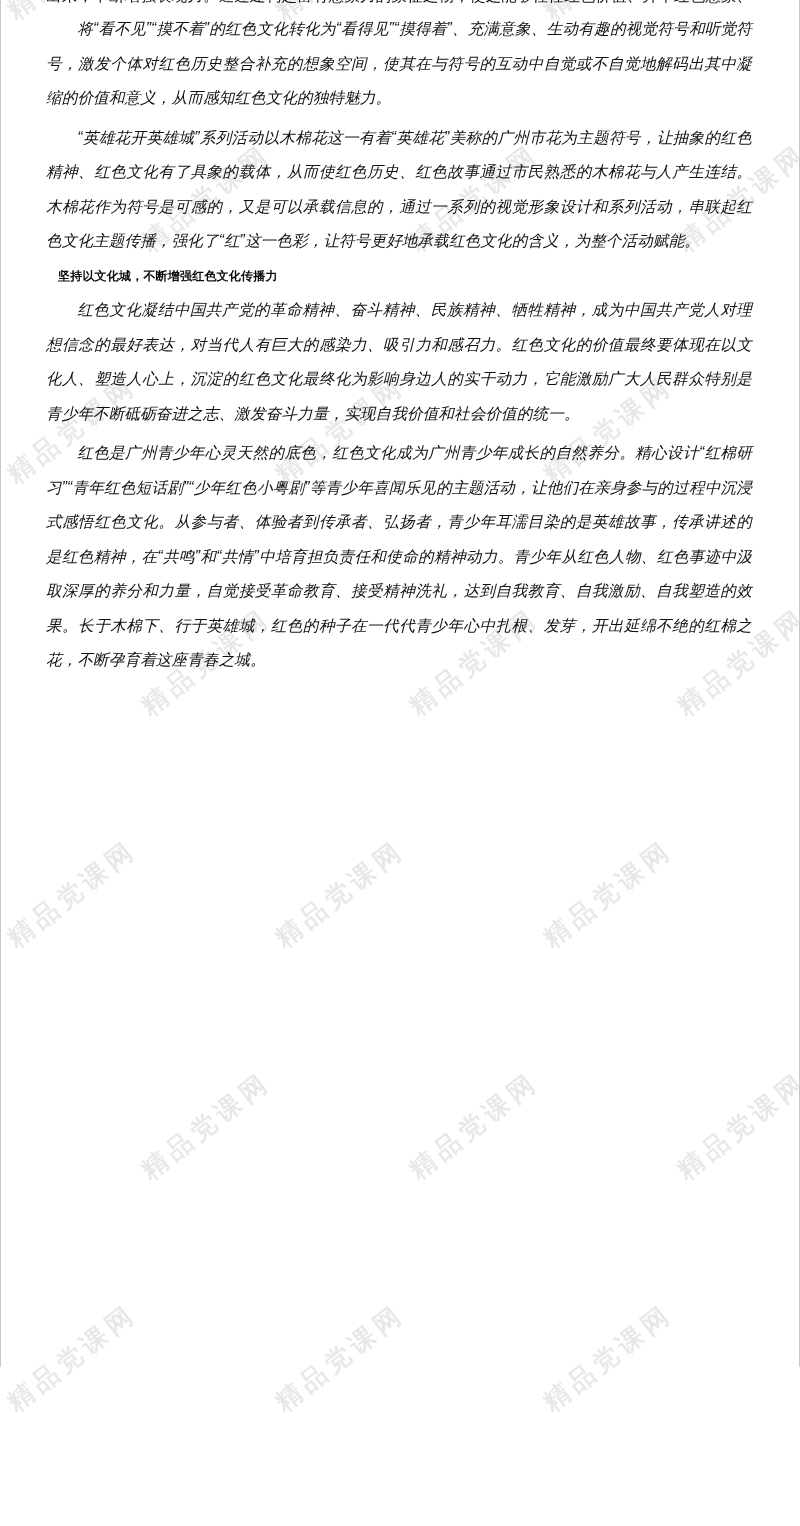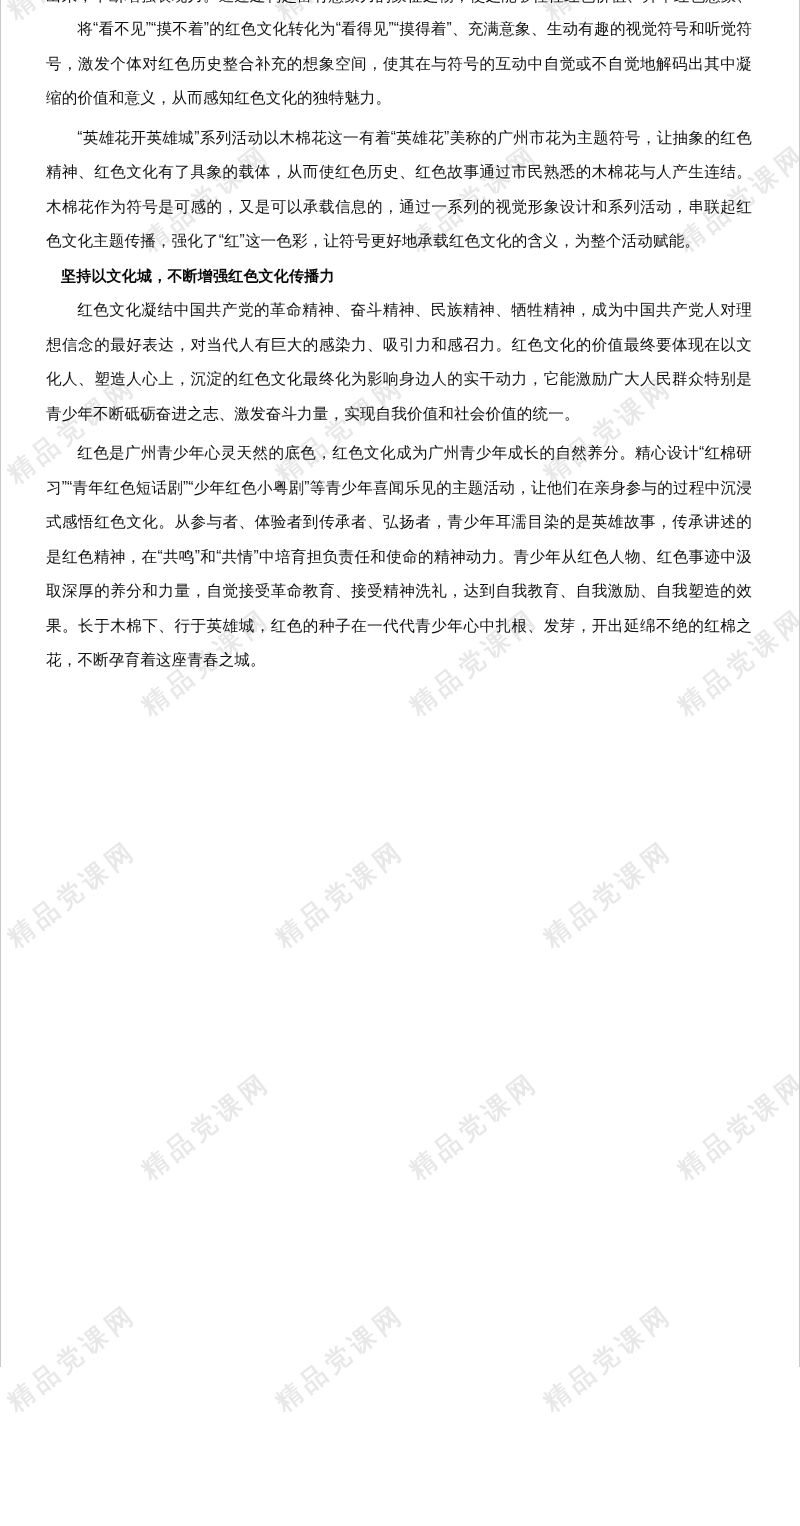--- a/index.html
+++ b/index.html
@@ -81,26 +81,27 @@
 
   p.body {
     margin: 0;
     font-size: 15.6px;
     line-height: 34.5px;
     color: #111111;
     text-align: justify;
     text-justify: inter-ideograph;
     text-indent: 2em;
     letter-spacing: 0.1px;
+    font-style: italic;
   }
   p.body + p.body { margin-top: 5px; }
 
   h2.heading {
     margin: 0;
-    font-size: 15px;
+    font-size: 12px;
     line-height: 34.5px;
     font-weight: 700;
     color: #0a0a0a;
     text-indent: 1em;
     letter-spacing: 0.2px;
   }
 
   .gap-before-heading { margin-top: 20px; }
   .gap-after-heading  { margin-top: 21px; }
   .gap-big            { margin-top: 62px; }

